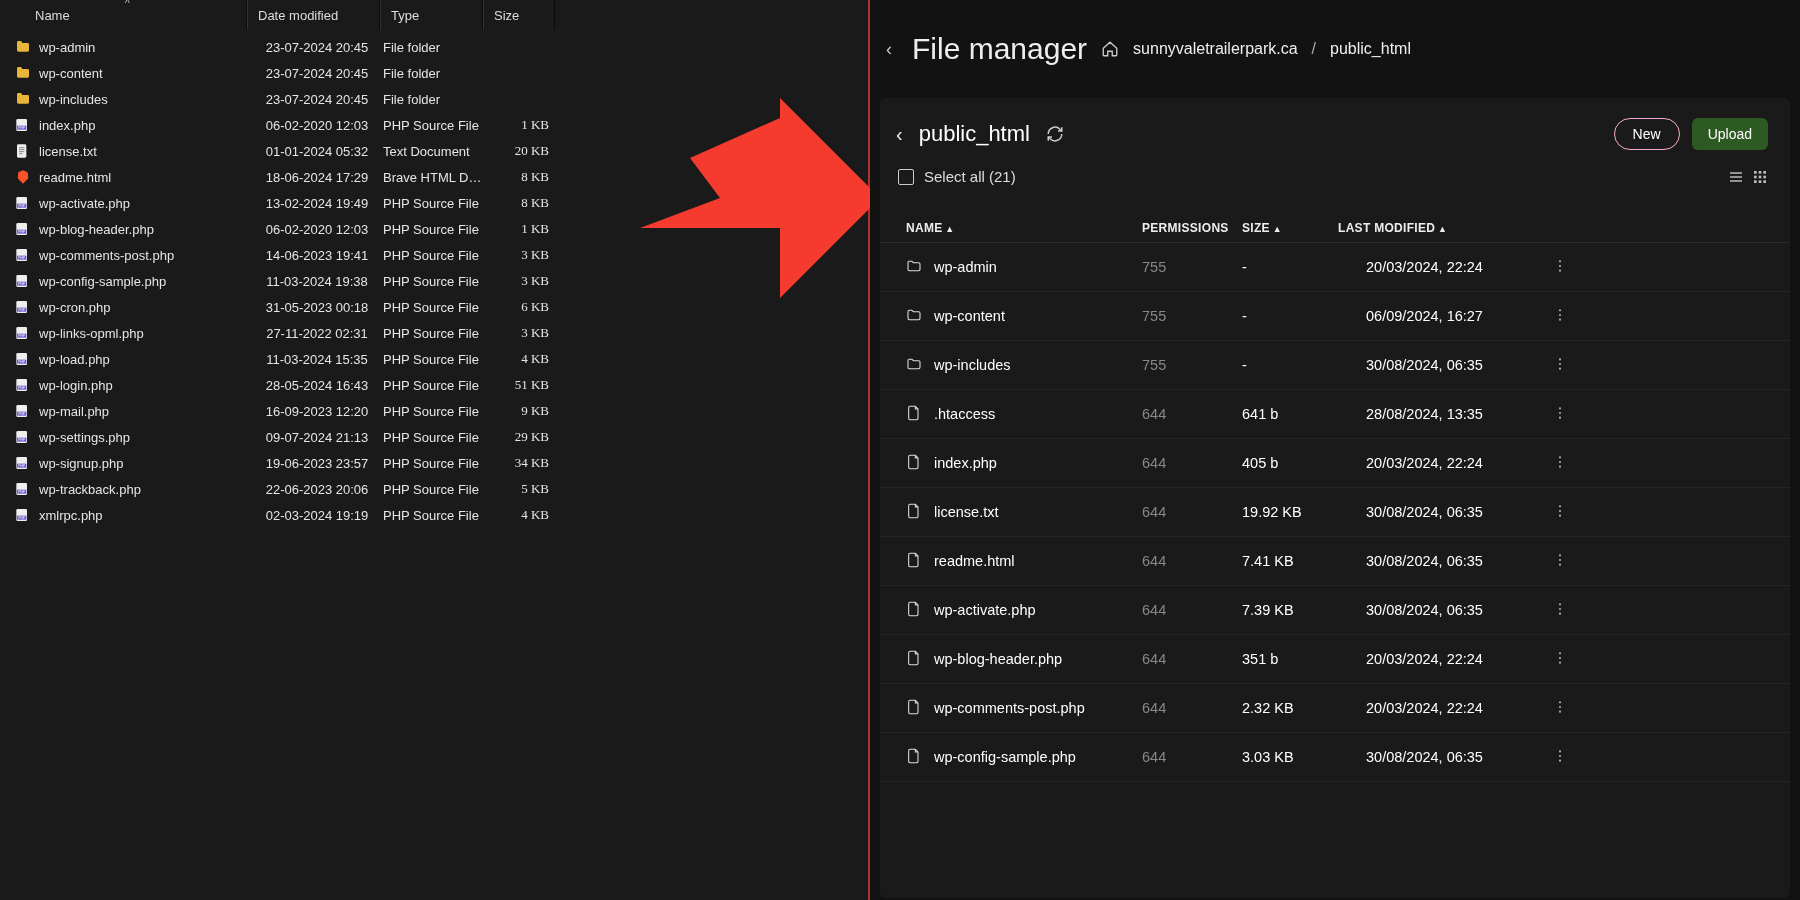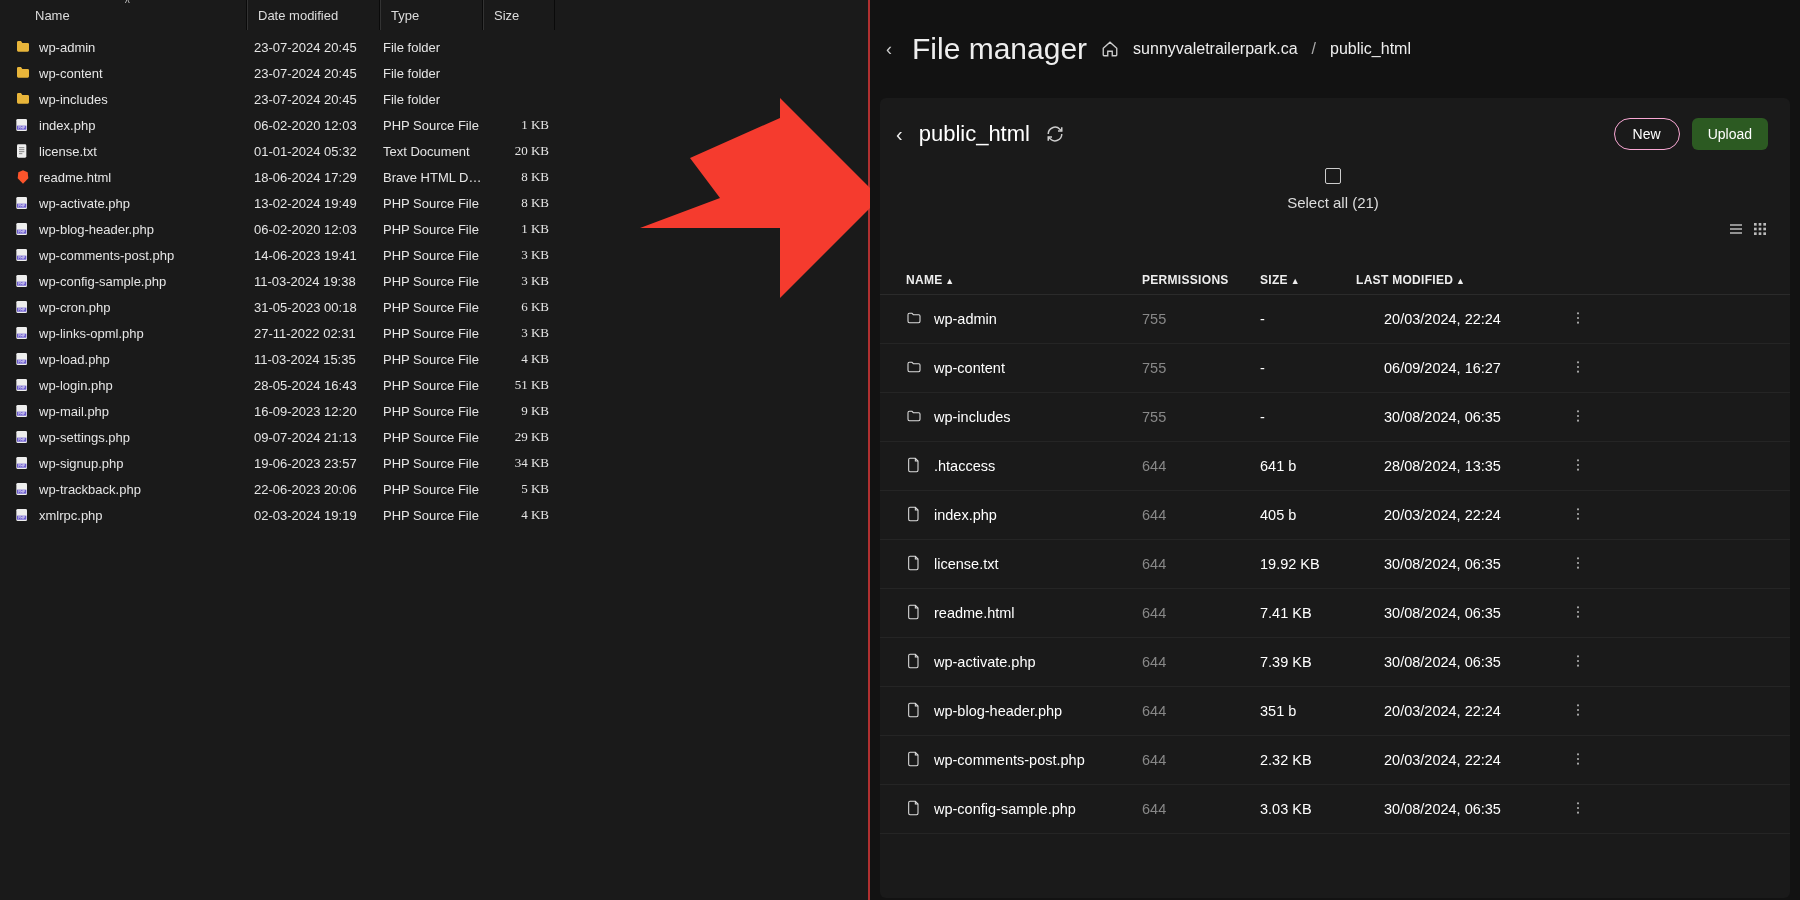--- a/index.html
+++ b/index.html
@@ -48,21 +48,21 @@
   padding-top: 4px;
 }
 .lrow {
   display: flex;
   height: 26px;
   align-items: center;
   font-size: 13px;
   color: #e5e5e5;
 }
 .lc-name { width: 247px; padding-left: 15px; display: flex; align-items: center; gap: 8px; }
-.lc-date { width: 133px; padding-left: 7px; }
+.lc-date { width: 133px; padding-left: 7px; text-align: center; }
 .lc-type { width: 107px; padding-left: 3px; white-space: nowrap; overflow: hidden; text-overflow: ellipsis; }
 .lc-size { width: 62px; text-align: right; font-family: Liberation Serif, serif; }
 .ico {
   width: 16px; height: 16px;
   display: inline-flex;
   align-items: center;
   justify-content: center;
 }
 .ico svg { width: 16px; height: 16px; }
 .right-pane {
@@ -119,21 +119,20 @@
   font-size: 14px;
   cursor: pointer;
 }
 .sel-row {
   display: flex;
   align-items: center;
   padding: 6px 22px 0 18px;
   font-size: 15px;
   color: #ddd;
   gap: 10px;
-  flex-direction: column;
 }
 .sel-row .cbx {
   width: 16px;
   height: 16px;
   border: 1.5px solid #ccc;
   border-radius: 2px;
   display: inline-block;
 }
 .sel-row .view-toggles {
   margin-left: auto;
@@ -151,21 +150,21 @@
   padding: 0 22px;
   font-size: 12px;
   font-weight: 600;
   color: #eee;
   height: 30px;
   align-items: center;
   border-bottom: 1px solid #2b2b2b;
   letter-spacing: 0.3px;
 }
 .rc-name { width: 240px; padding-left: 4px; }
-.rc-perm { width: 118px; }
+.rc-perm { width: 100px; }
 .rc-size { width: 96px; text-align: left; }
 .rc-mod  { width: 178px; }
 .rc-act  { width: 24px; text-align: right; }
 .sort-asc::after { content: " \25B2"; font-size: 9px; }
 .rrow {
   display: flex;
   align-items: center;
   padding: 0 22px;
   height: 49px;
   border-bottom: 1px solid #252525;

